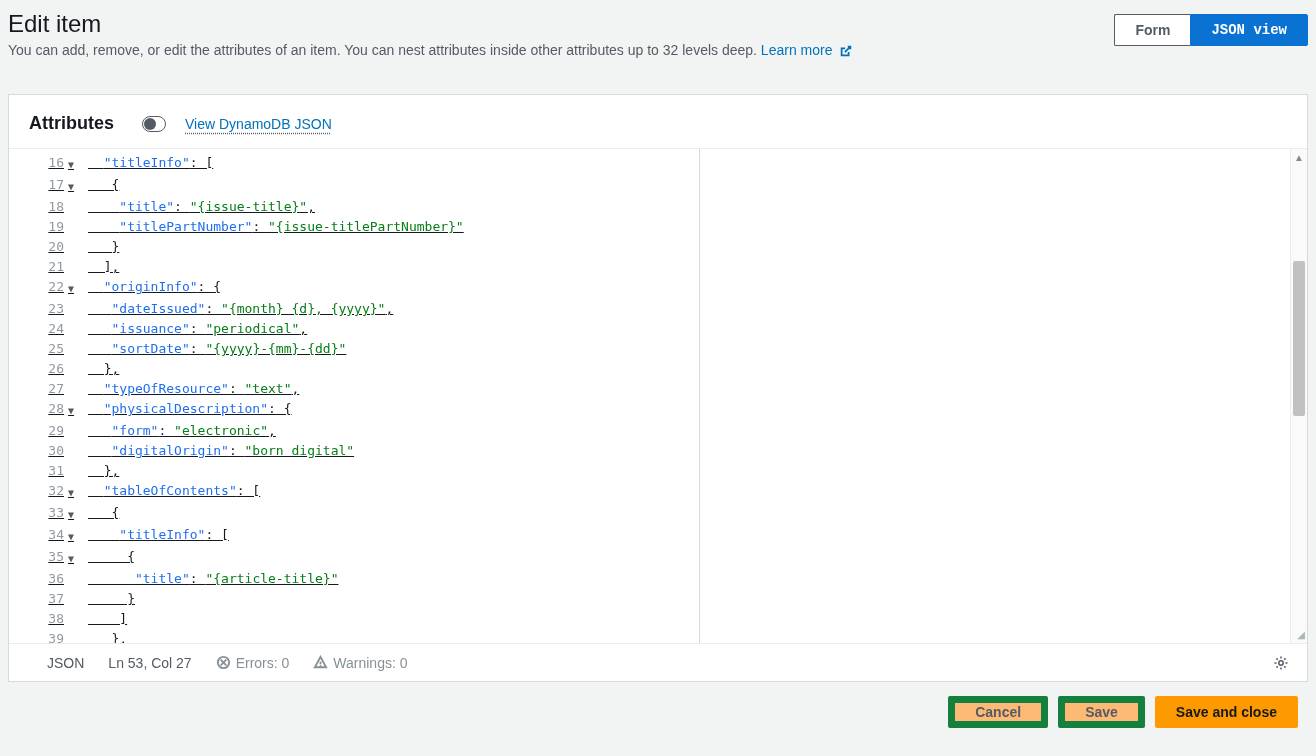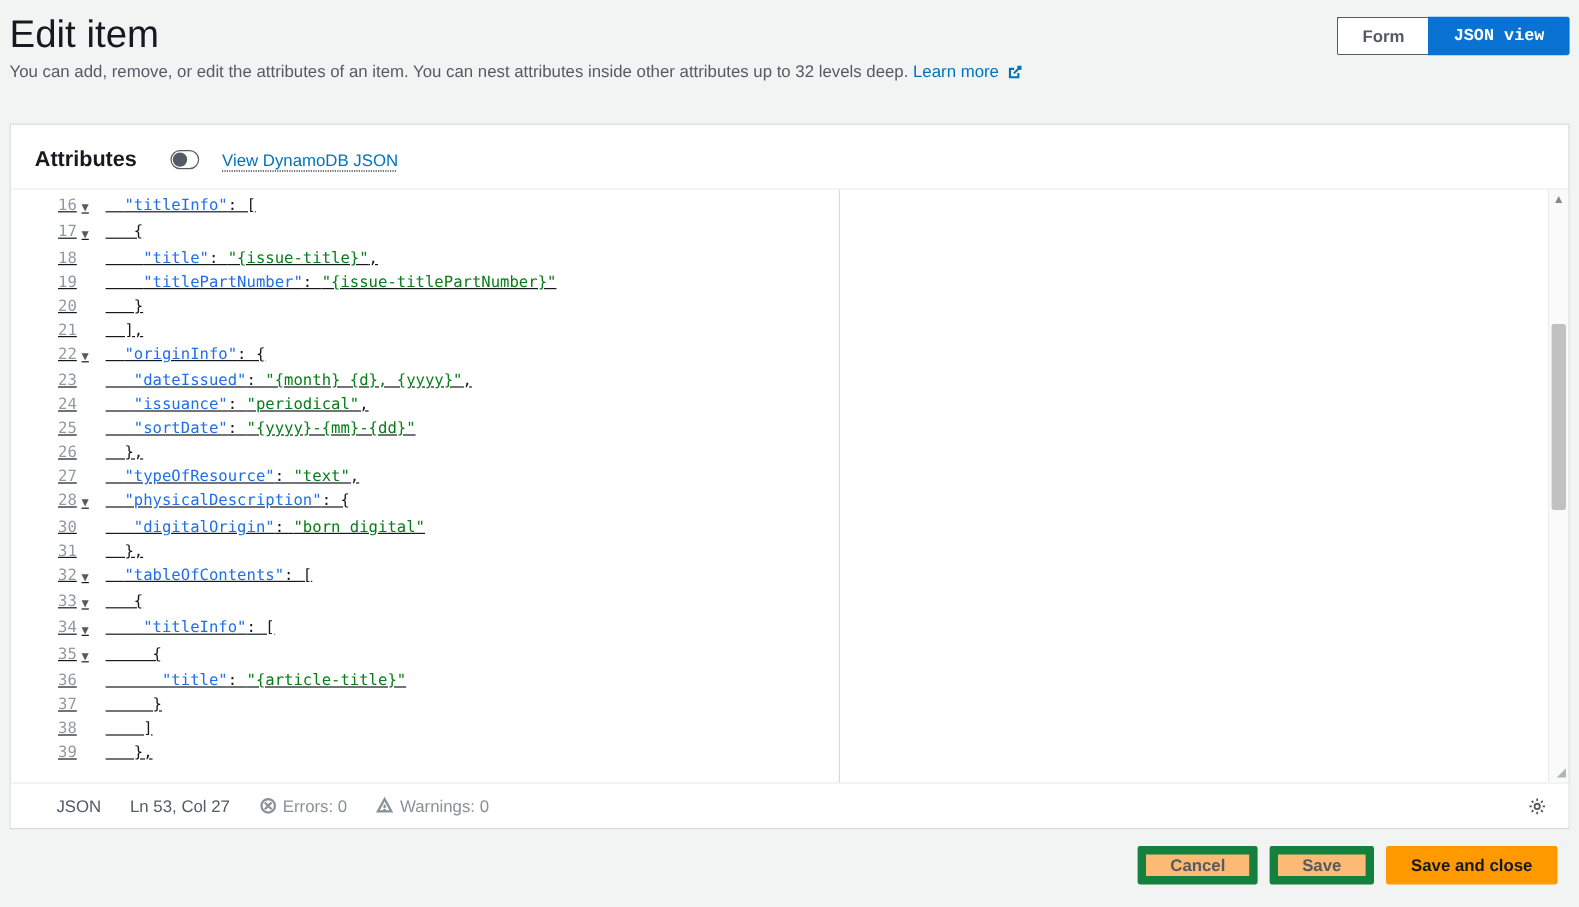--- a/index.html
+++ b/index.html
@@ -15,21 +15,21 @@
   }
   .page {
     padding: 10px 8px 0 8px;
   }
   .header-row {
     display: flex;
     justify-content: space-between;
     align-items: flex-start;
   }
   .title {
-    font-size: 32px;
+    font-size: 24px;
     font-weight: 400;
     color: #16191f;
     margin-bottom: 4px;
   }
   .subtitle {
     font-size: 14px;
     color: #545b64;
     margin-bottom: 18px;
   }
   .subtitle a {
@@ -331,20 +331,25 @@
           </div>
           <div class="row">
             <span class="ln">27</span>
             <span class="fold"></span>
             <span class="code"><span class="p">  </span><span class="k">"typeOfResource"</span><span class="p">: </span><span class="s">"text"</span><span class="p">,</span></span>
           </div>
           <div class="row">
             <span class="ln">28</span>
             <span class="fold">▼</span>
             <span class="code"><span class="p">  </span><span class="k">"physicalDescription"</span><span class="p">: {</span></span>
+          </div>
+          <div class="row">
+            <span class="ln">29</span>
+            <span class="fold"></span>
+            <span class="code"><span class="p">   </span><span class="k">"form"</span><span class="p">: </span><span class="s">"electronic"</span><span class="p">,</span></span>
           </div>
           <div class="row">
             <span class="ln">30</span>
             <span class="fold"></span>
             <span class="code"><span class="p">   </span><span class="k">"digitalOrigin"</span><span class="p">: </span><span class="s">"born digital"</span></span>
           </div>
           <div class="row">
             <span class="ln">31</span>
             <span class="fold"></span>
             <span class="code"><span class="p">  },</span></span>

